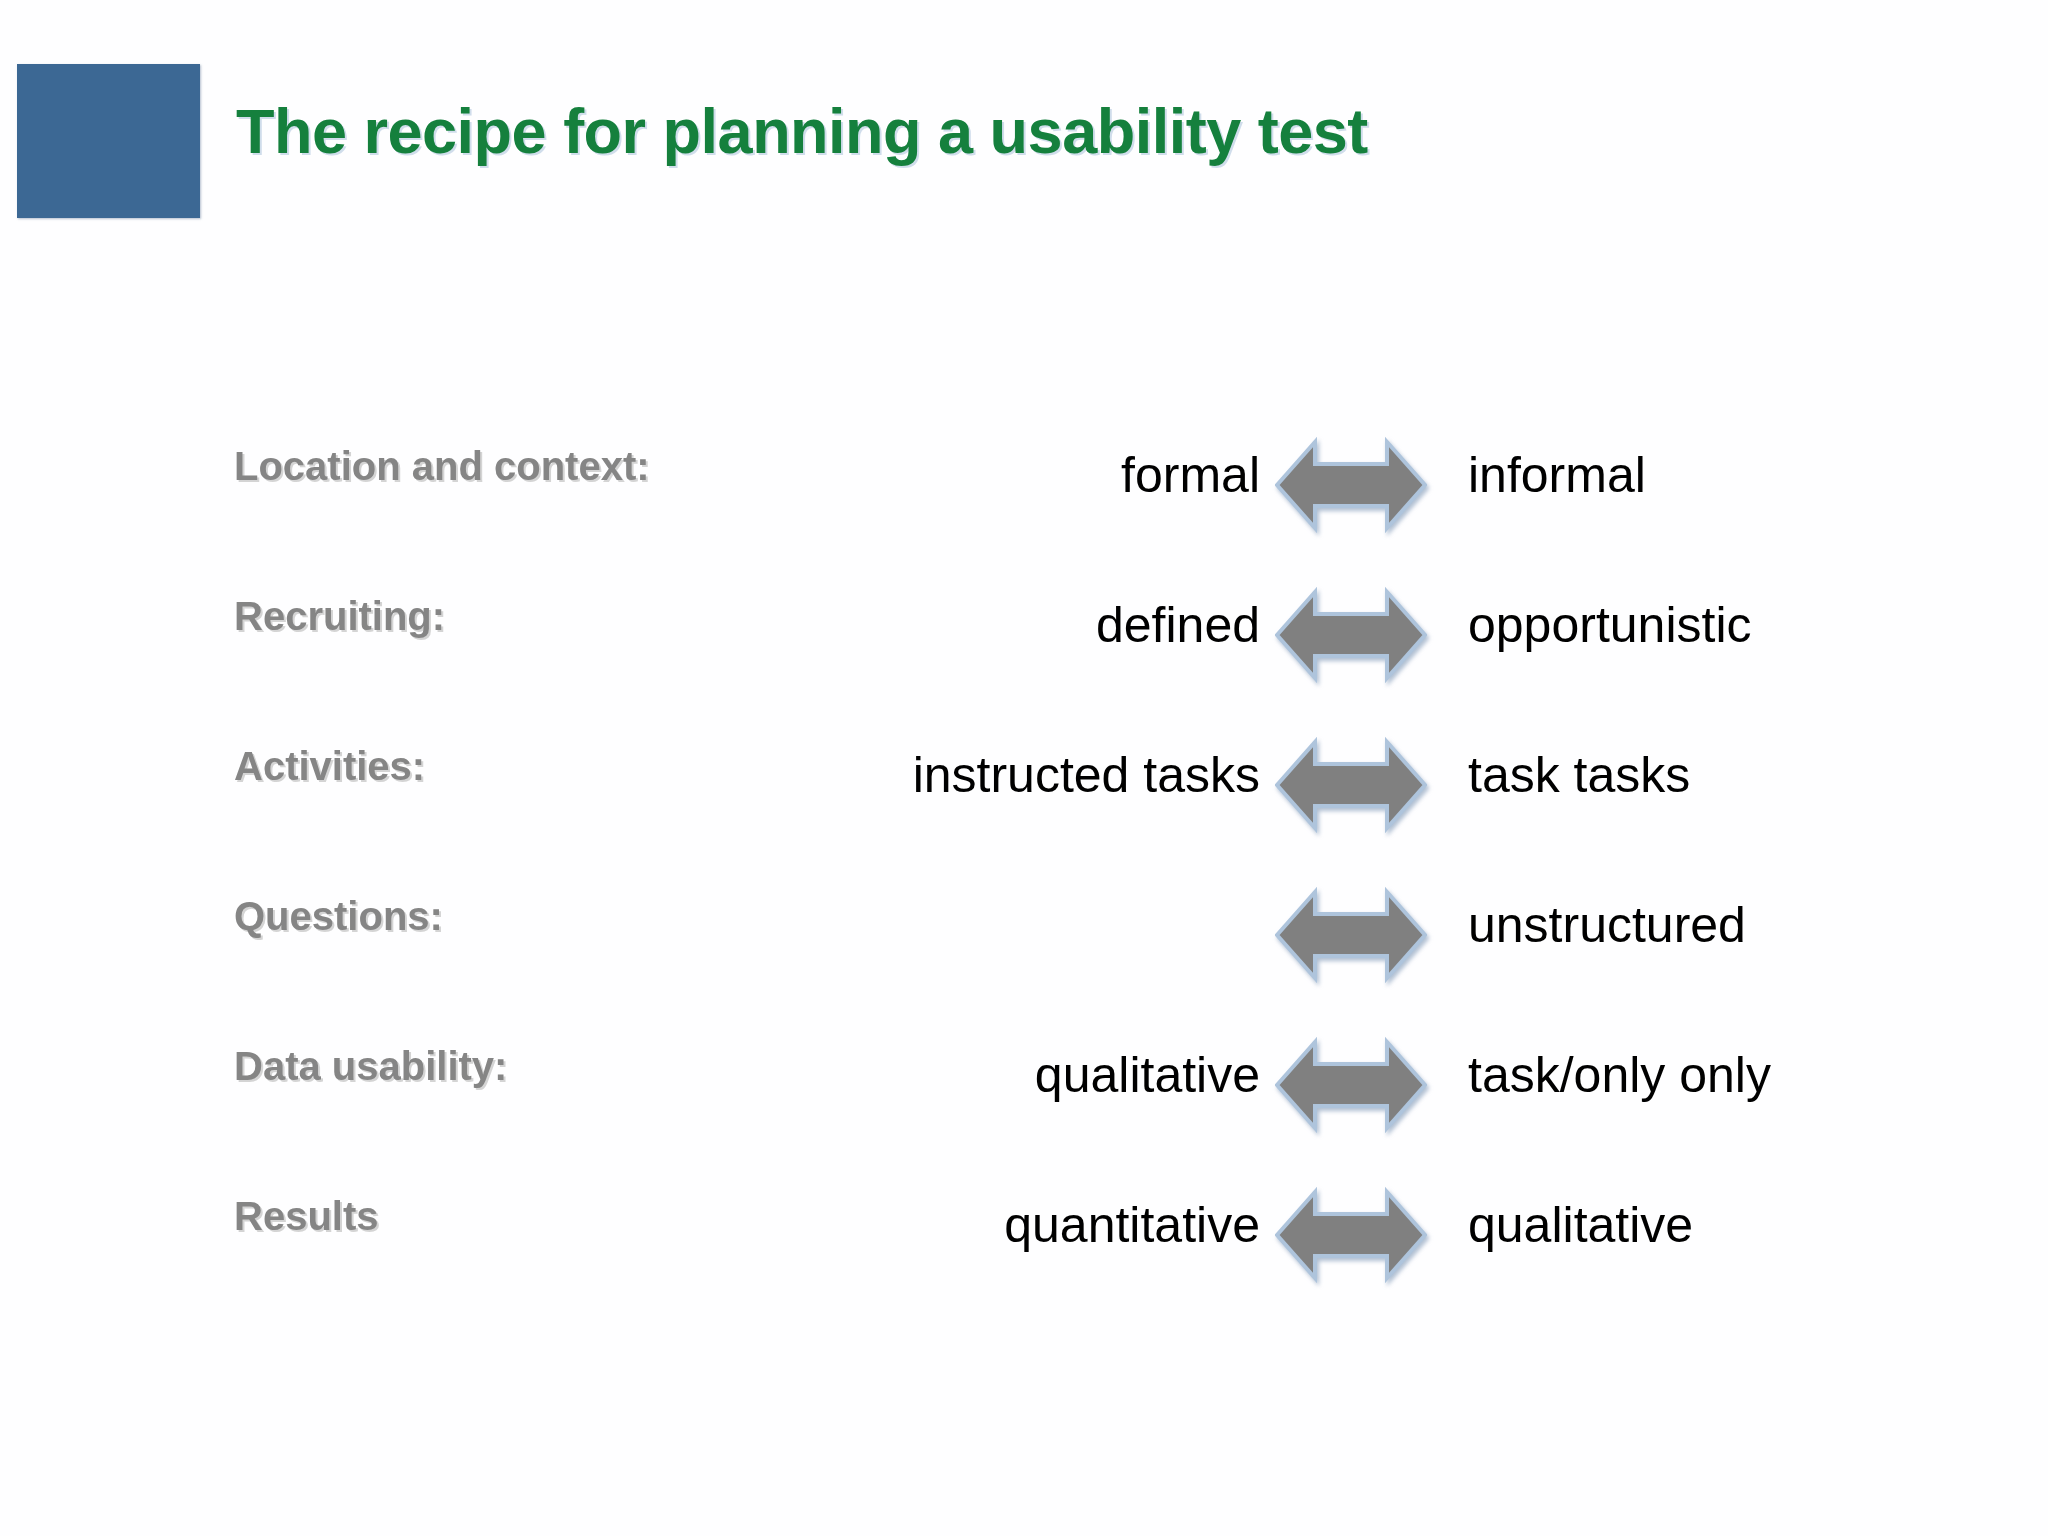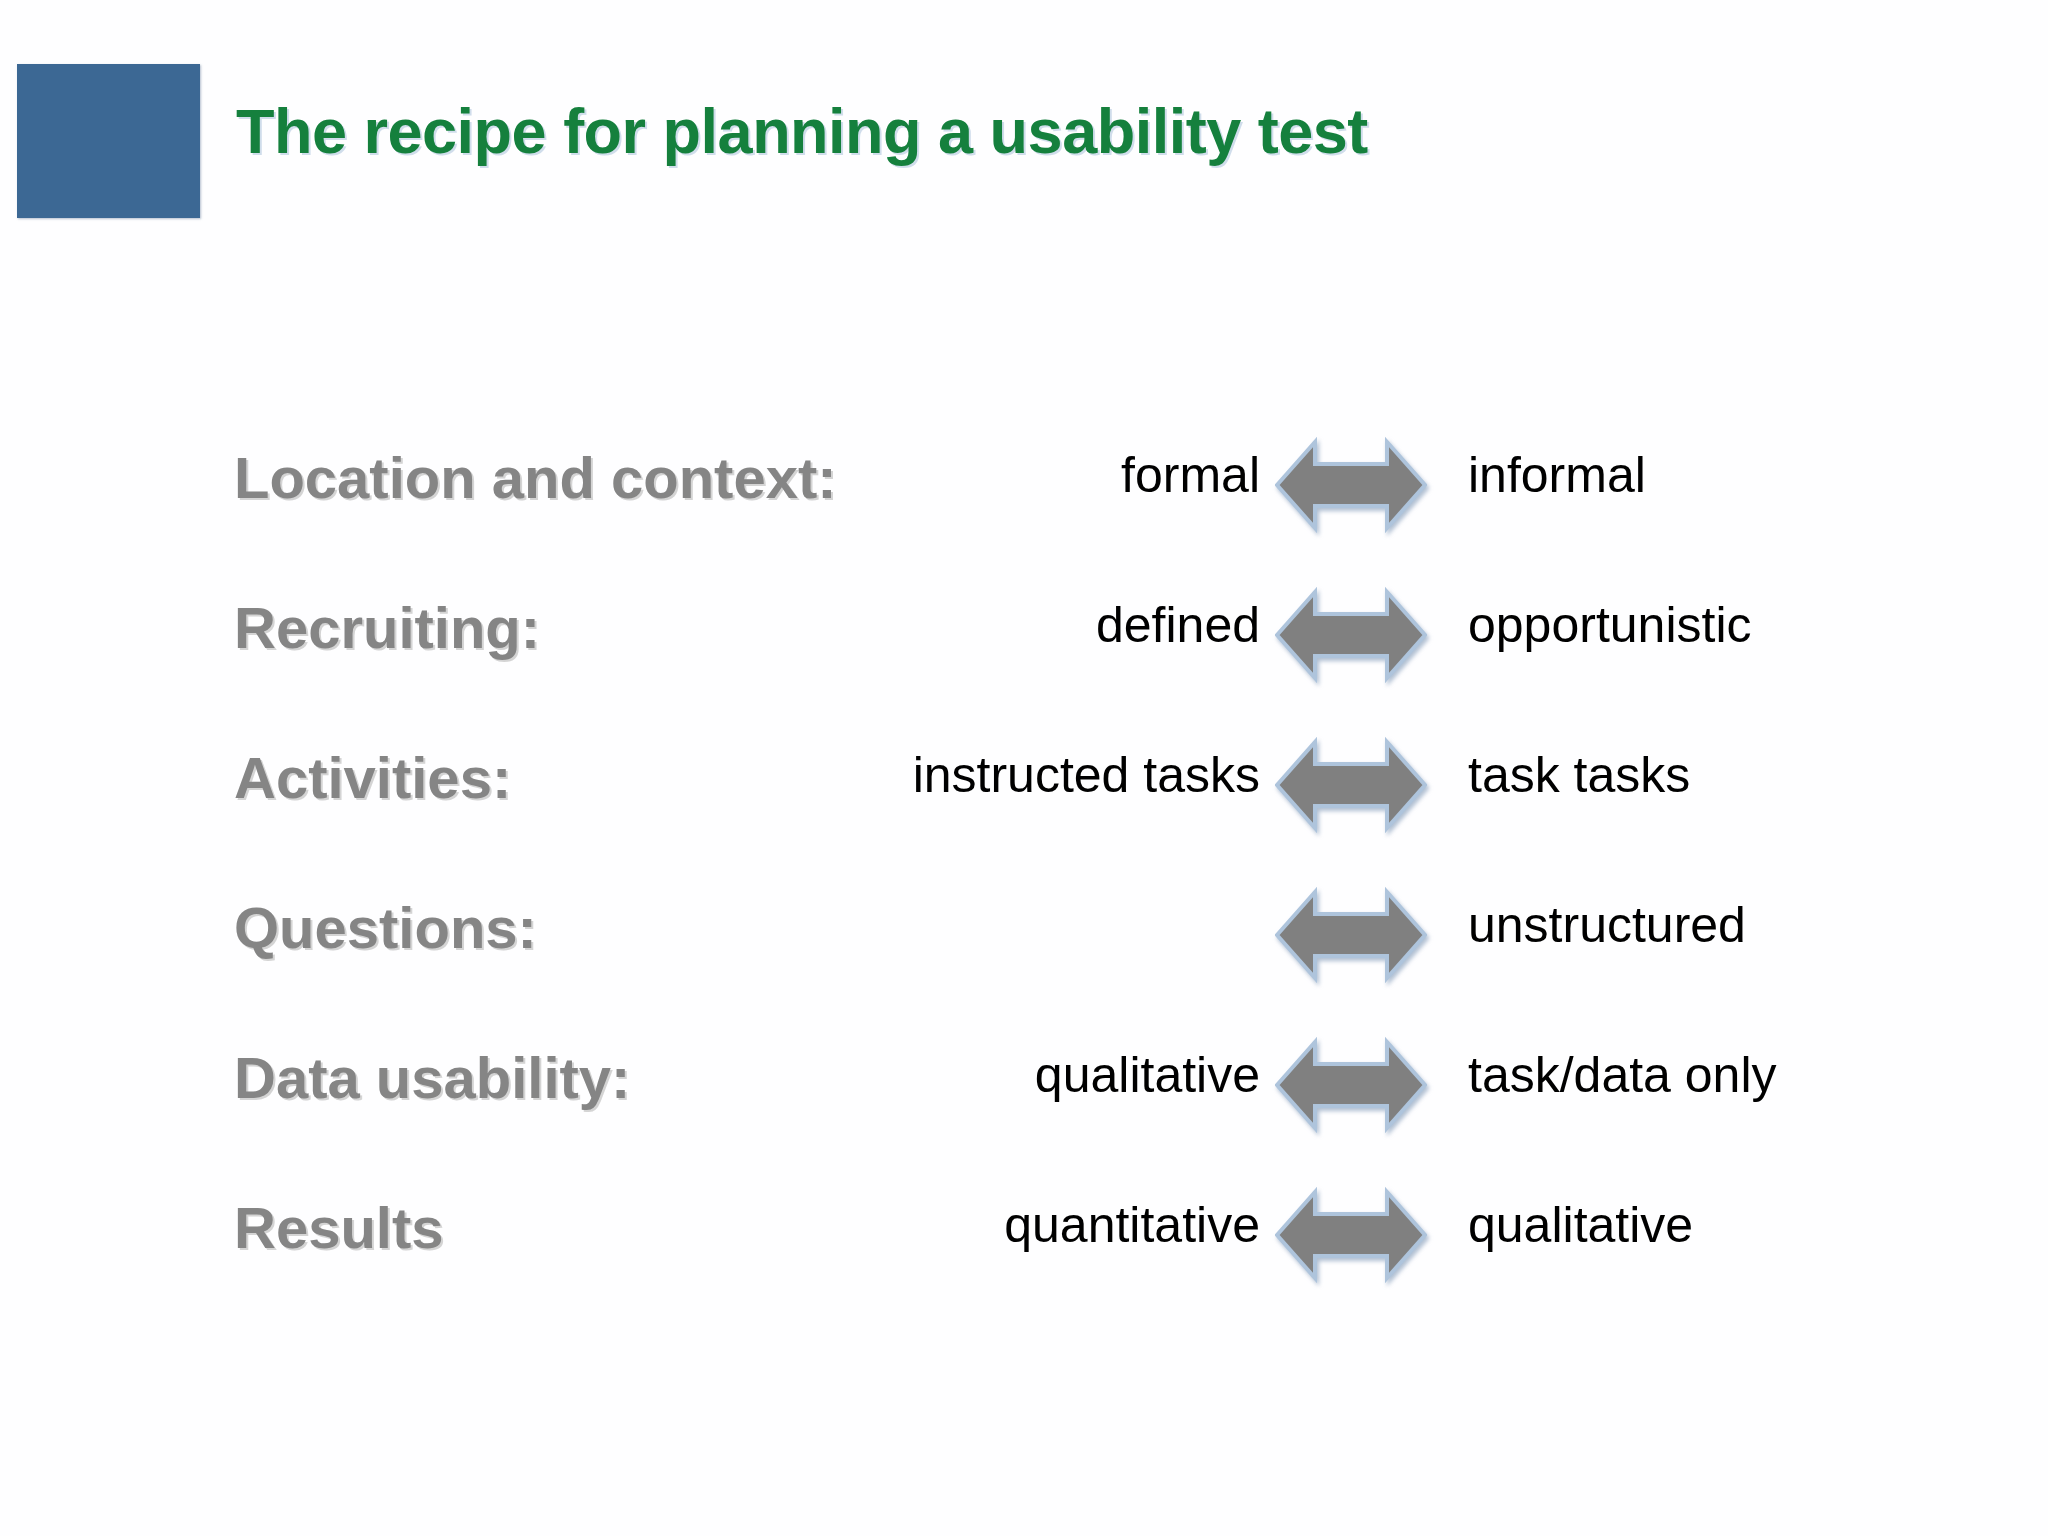--- a/index.html
+++ b/index.html
@@ -46,21 +46,21 @@
     width: 2048px;
   }
   .row {
     position: relative;
     height: 150px;
   }
   .row-label {
     position: absolute;
     left: 234px;
     top: 12px;
-    font-size: 58px;
+    font-size: 40px;
     font-weight: bold;
     color: #858585;
     white-space: nowrap;
     text-shadow: 2px 2px 0 rgba(205,205,205,0.85);
   }
   .row-left-value {
     position: absolute;
     left: 560px;
     width: 700px;
     top: 14px;
@@ -146,21 +146,21 @@
     </div>
 
     <div class="row">
       <div class="row-label">Data usability:</div>
       <div class="row-left-value">qualitative</div>
       <div class="row-arrow">
         <svg viewBox="0 0 152 98" xmlns="http://www.w3.org/2000/svg">
           <polygon points="2,49 40,6 40,28 112,28 112,6 150,49 112,92 112,70 40,70 40,92" fill="#808080" stroke="#aec4dc" stroke-width="4" stroke-linejoin="miter"></polygon>
         </svg>
       </div>
-      <div class="row-right-value">task/data only</div>
+      <div class="row-right-value">task/only only</div>
     </div>
 
     <div class="row">
       <div class="row-label">Results</div>
       <div class="row-left-value">quantitative</div>
       <div class="row-arrow">
         <svg viewBox="0 0 152 98" xmlns="http://www.w3.org/2000/svg">
           <polygon points="2,49 40,6 40,28 112,28 112,6 150,49 112,92 112,70 40,70 40,92" fill="#808080" stroke="#aec4dc" stroke-width="4" stroke-linejoin="miter"></polygon>
         </svg>
       </div>

